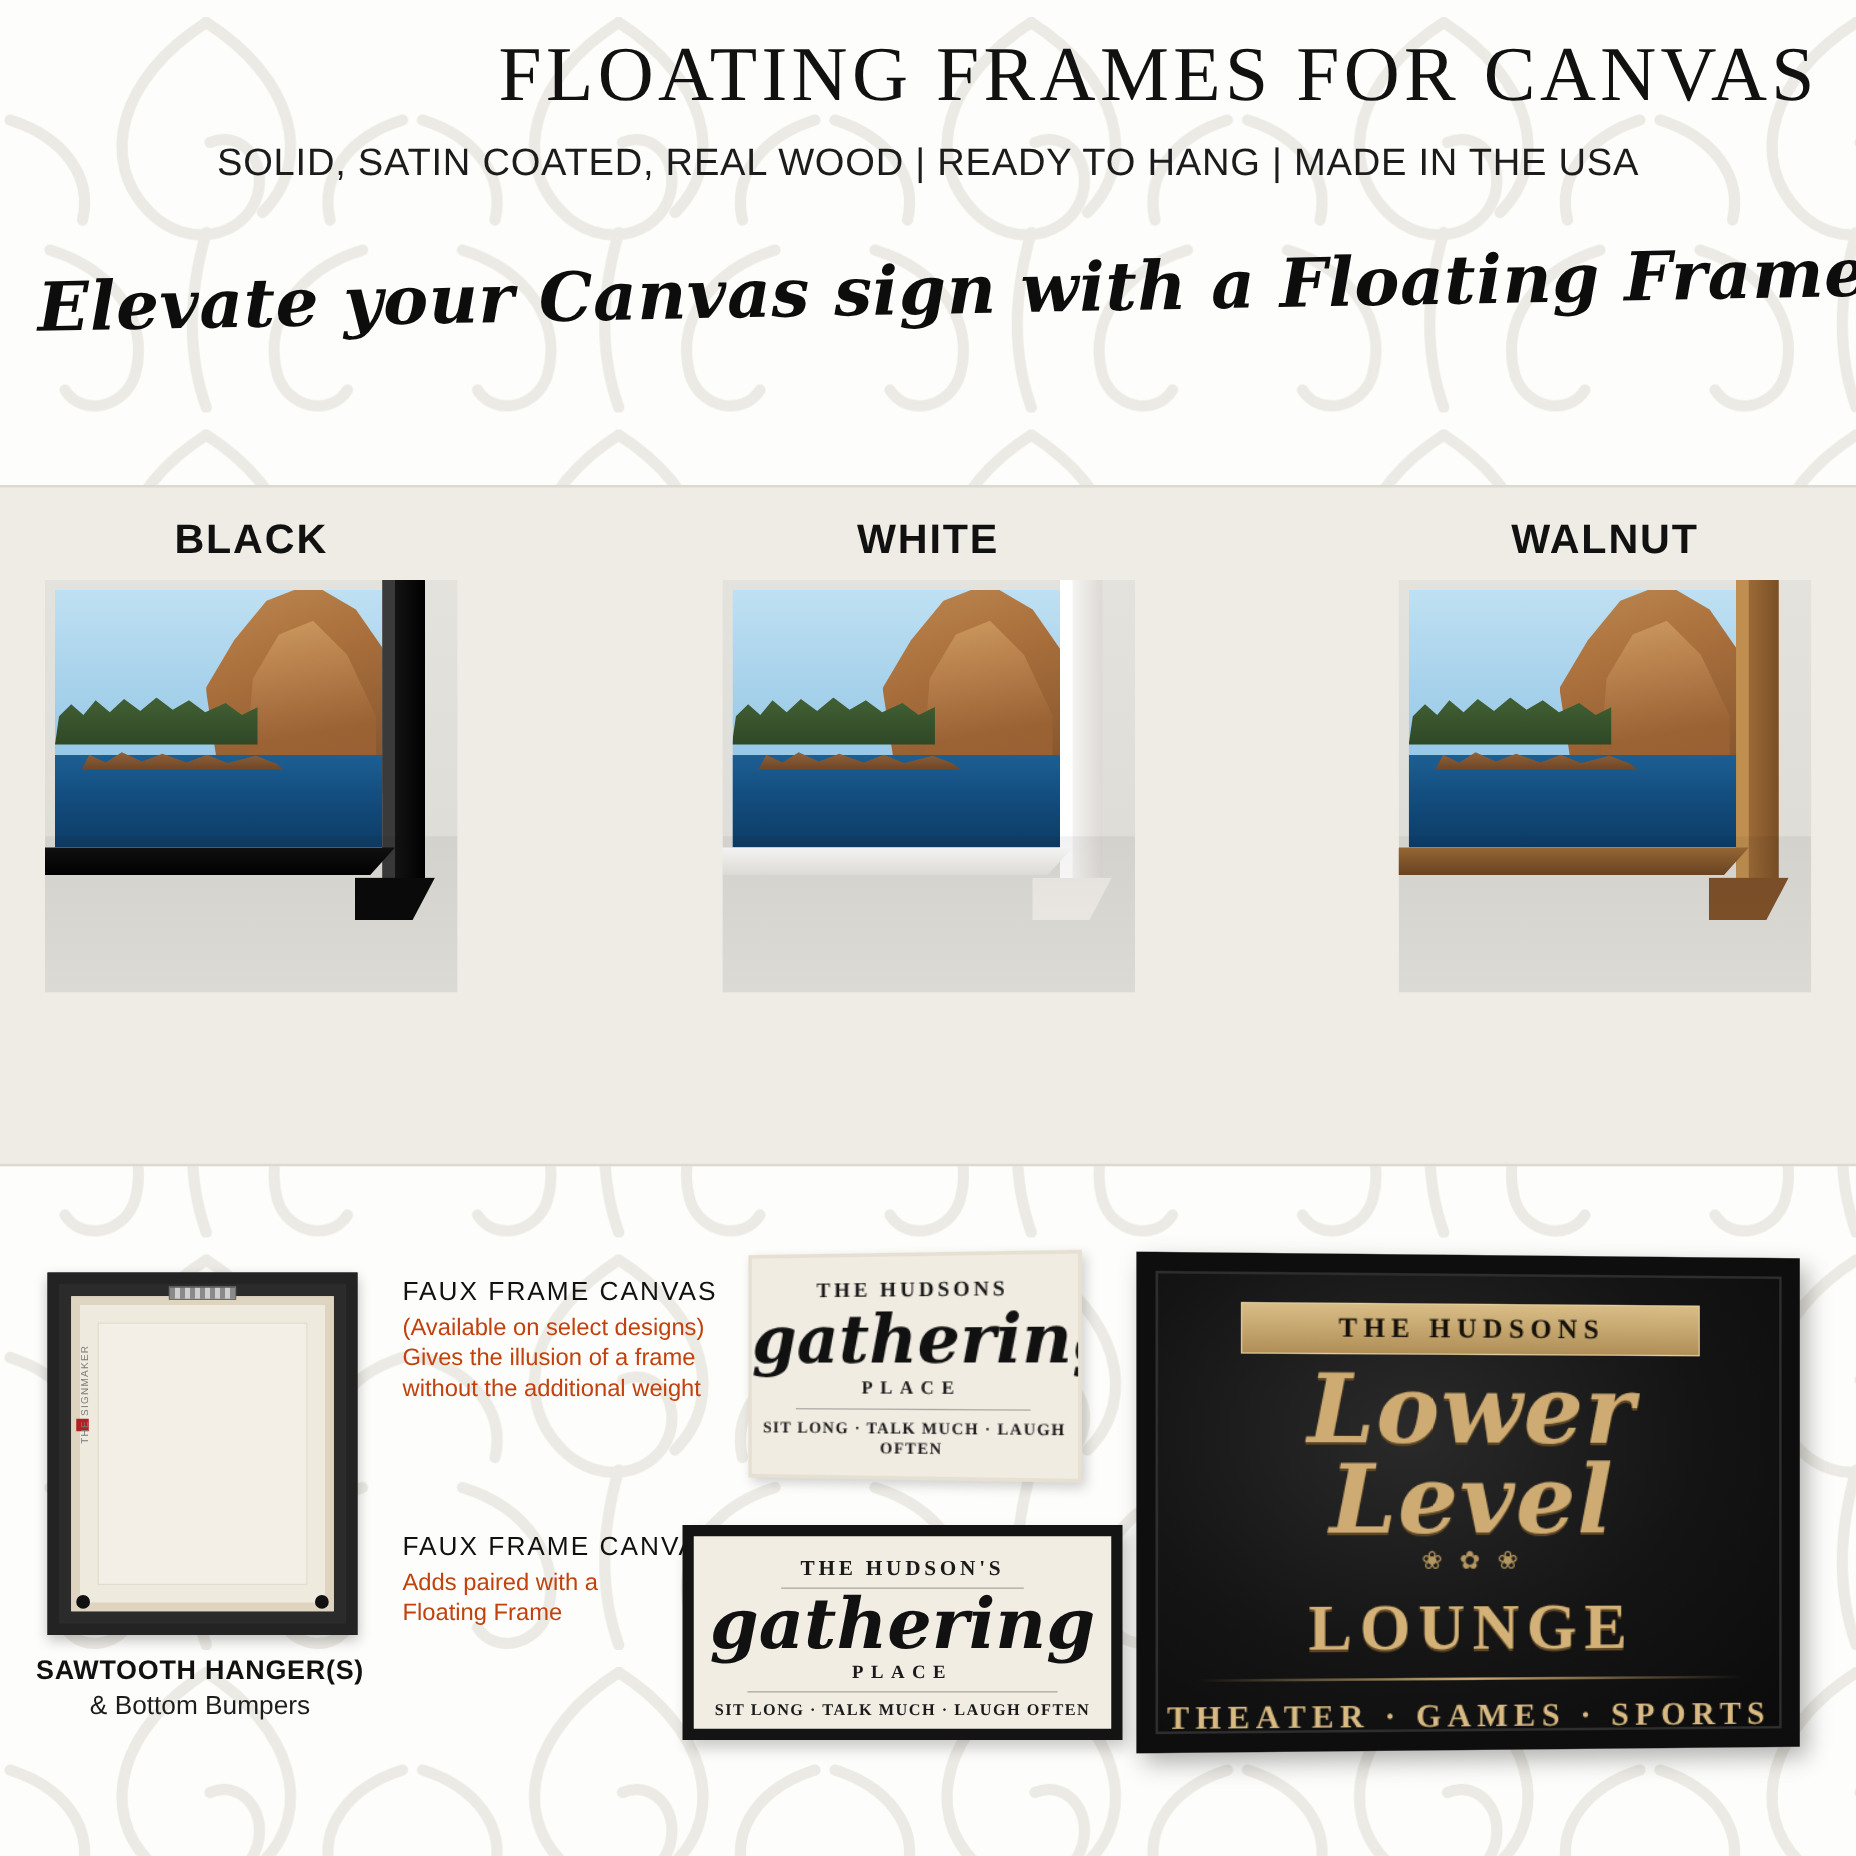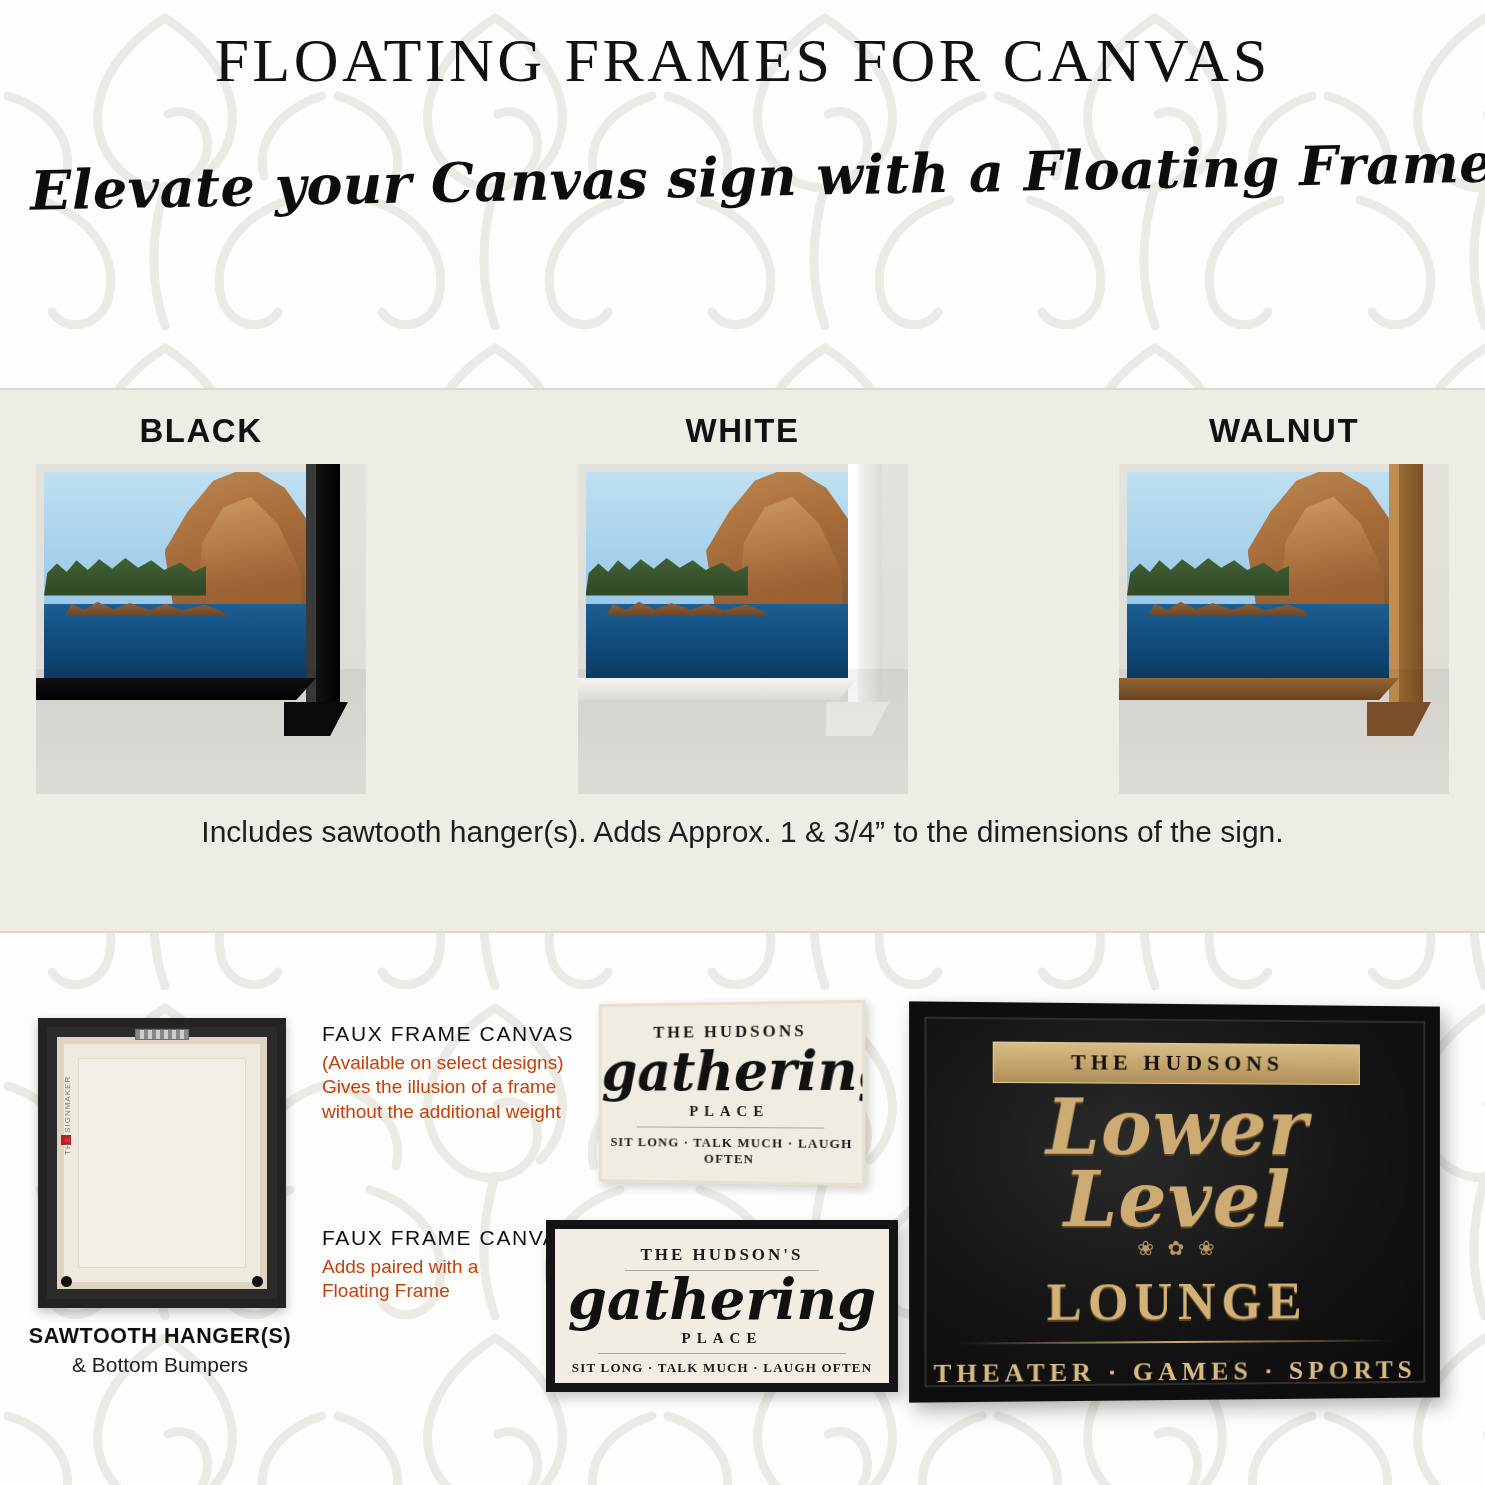--- a/index.html
+++ b/index.html
@@ -32,20 +32,21 @@
   }
   .title {
     font-family: "Liberation Serif", serif;
     font-size: 62px;
     letter-spacing: 3.5px;
     font-weight: 400;
     color: #111;
     line-height: 1.05;
     margin: 0;
     white-space: nowrap;
+    text-align: right;
   }
   .subtitle {
     font-family: "Liberation Sans", sans-serif;
     font-size: 30.5px;
     letter-spacing: 0.6px;
     color: #1c1c1c;
     margin-top: 20px;
     white-space: nowrap;
   }
   .script {
@@ -315,20 +316,21 @@
     </defs>
     <rect width="1485" height="1485" fill="#fdfdfb"></rect>
     <rect width="1485" height="1485" fill="url(#dmk)"></rect>
   </svg>
 </div>
 
 <div class="page">
 
   <div class="header">
     <div class="title">FLOATING FRAMES FOR CANVAS</div>
+    <div class="subtitle">SOLID, SATIN COATED, REAL WOOD | READY TO HANG | MADE IN THE USA</div>
     <div class="script">Elevate your Canvas sign with a Floating Frame!</div>
   </div>
 
   <div class="band">
     <div class="frames-row">
 
       <div class="frame-col">
         <div class="frame-label">BLACK</div>
         <div class="photo">
           <div class="scene"></div>
@@ -385,21 +387,20 @@
           <div class="frame-edge-v" style="left:270px; top:0; width:10px; height:250px; background:#c08f50;"></div>
           <div class="frame-edge-h" style="left:0; top:214px; width:280px; height:22px; background:linear-gradient(180deg,#9c6b36,#6d4523); transform:skewX(-42deg); transform-origin:left top;"></div>
           <div class="frame-edge-h" style="left:248px; top:238px; width:64px; height:34px; background:#7e5129; clip-path:polygon(0 0,100% 0,72% 100%,0 100%);"></div>
           <div class="wallshadow"></div>
         </div>
       </div>
 
     </div>
 
     <div class="spec">
-      <div>Includes sawtooth hanger(s). Adds Approx. 1 &amp; 3/4” to the dimensions of the sign.</div>
     </div>
   </div>
 
   <div class="lower">
 
     <div class="backframe">
       <div class="inner">
         <div class="inner2"></div>
       </div>
       <div class="sawtooth"></div>

